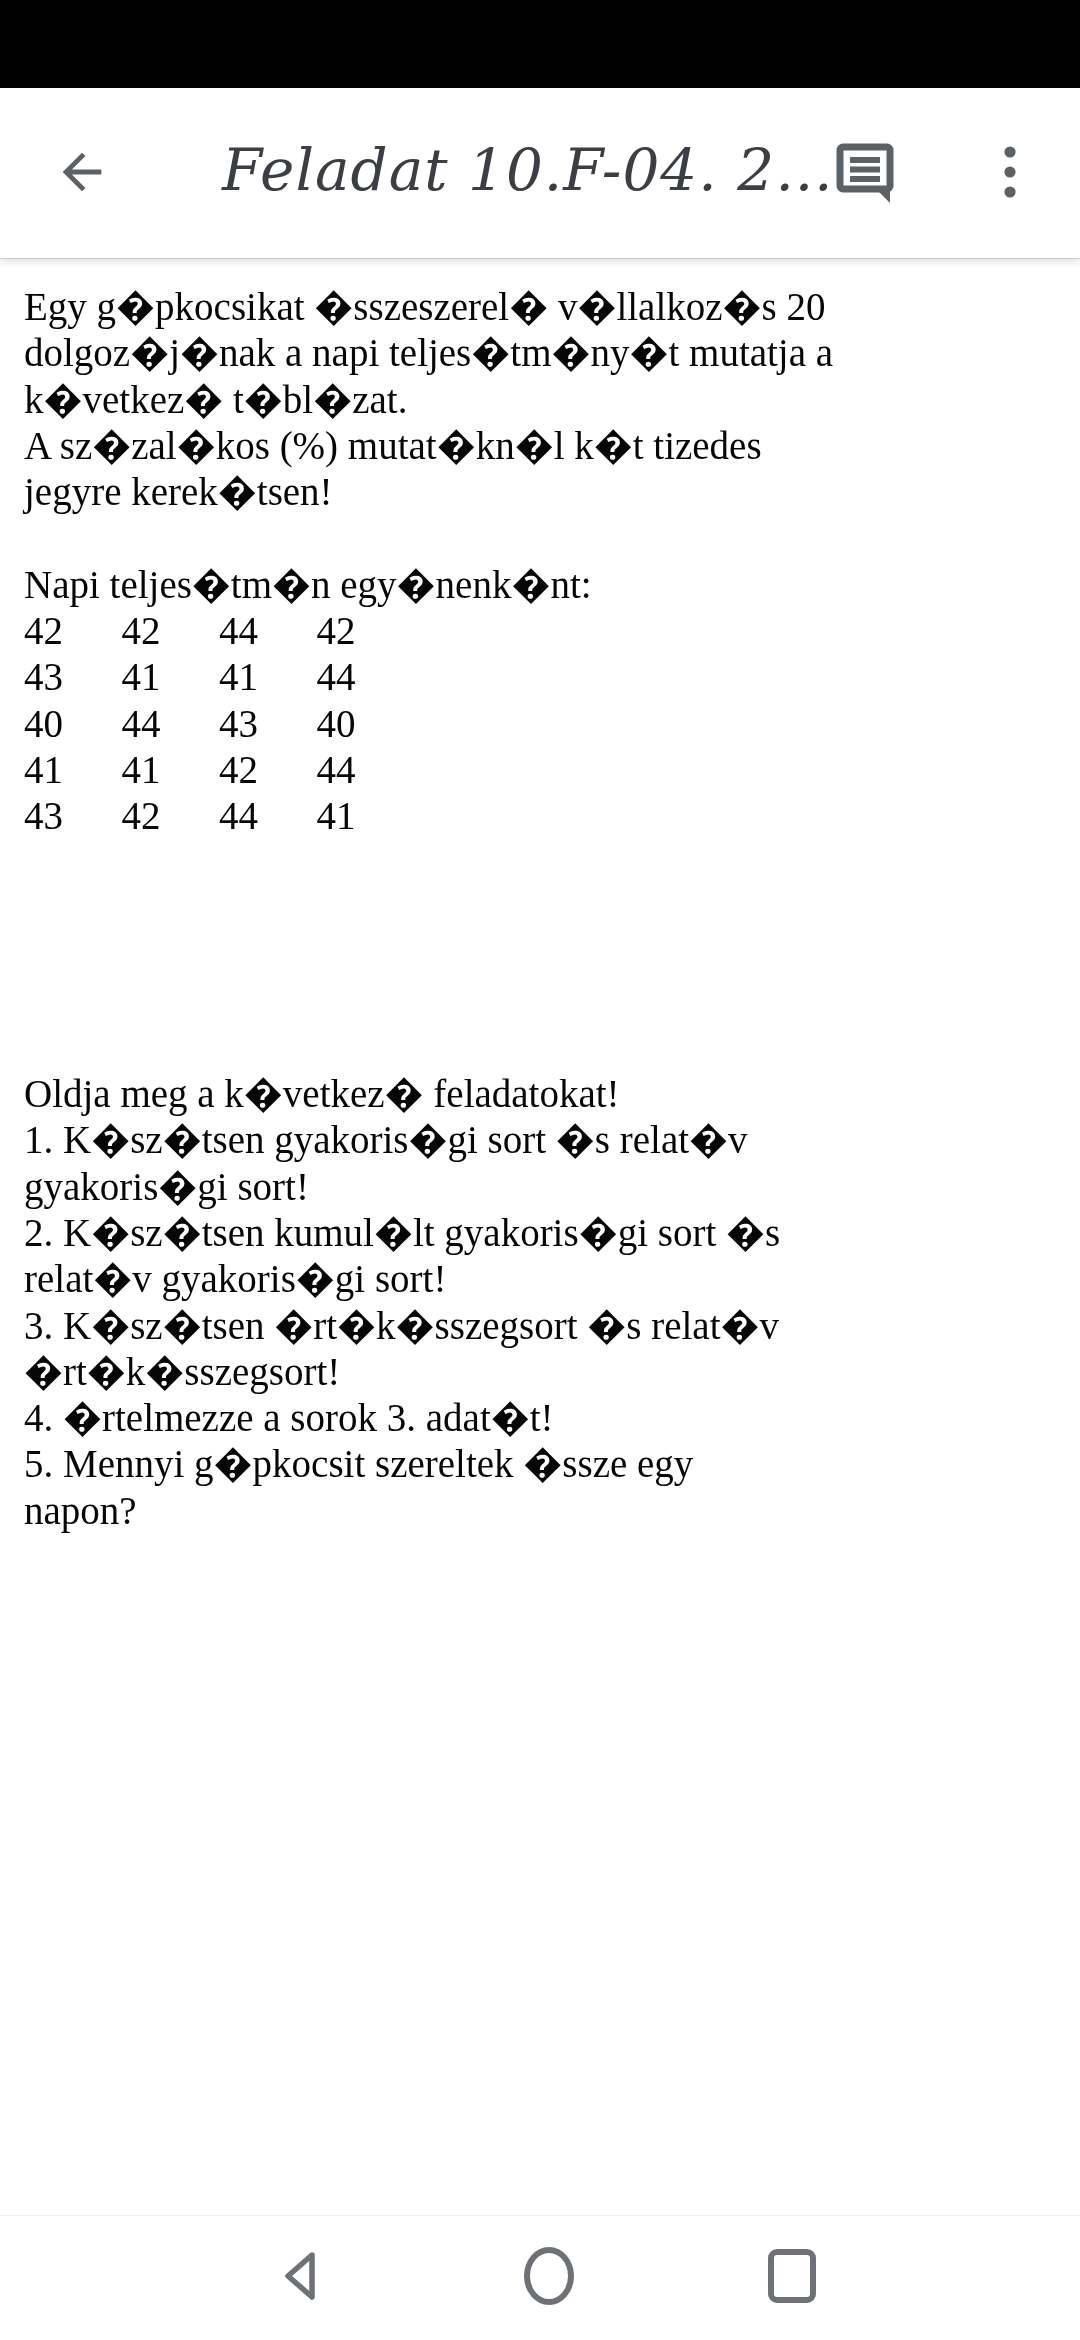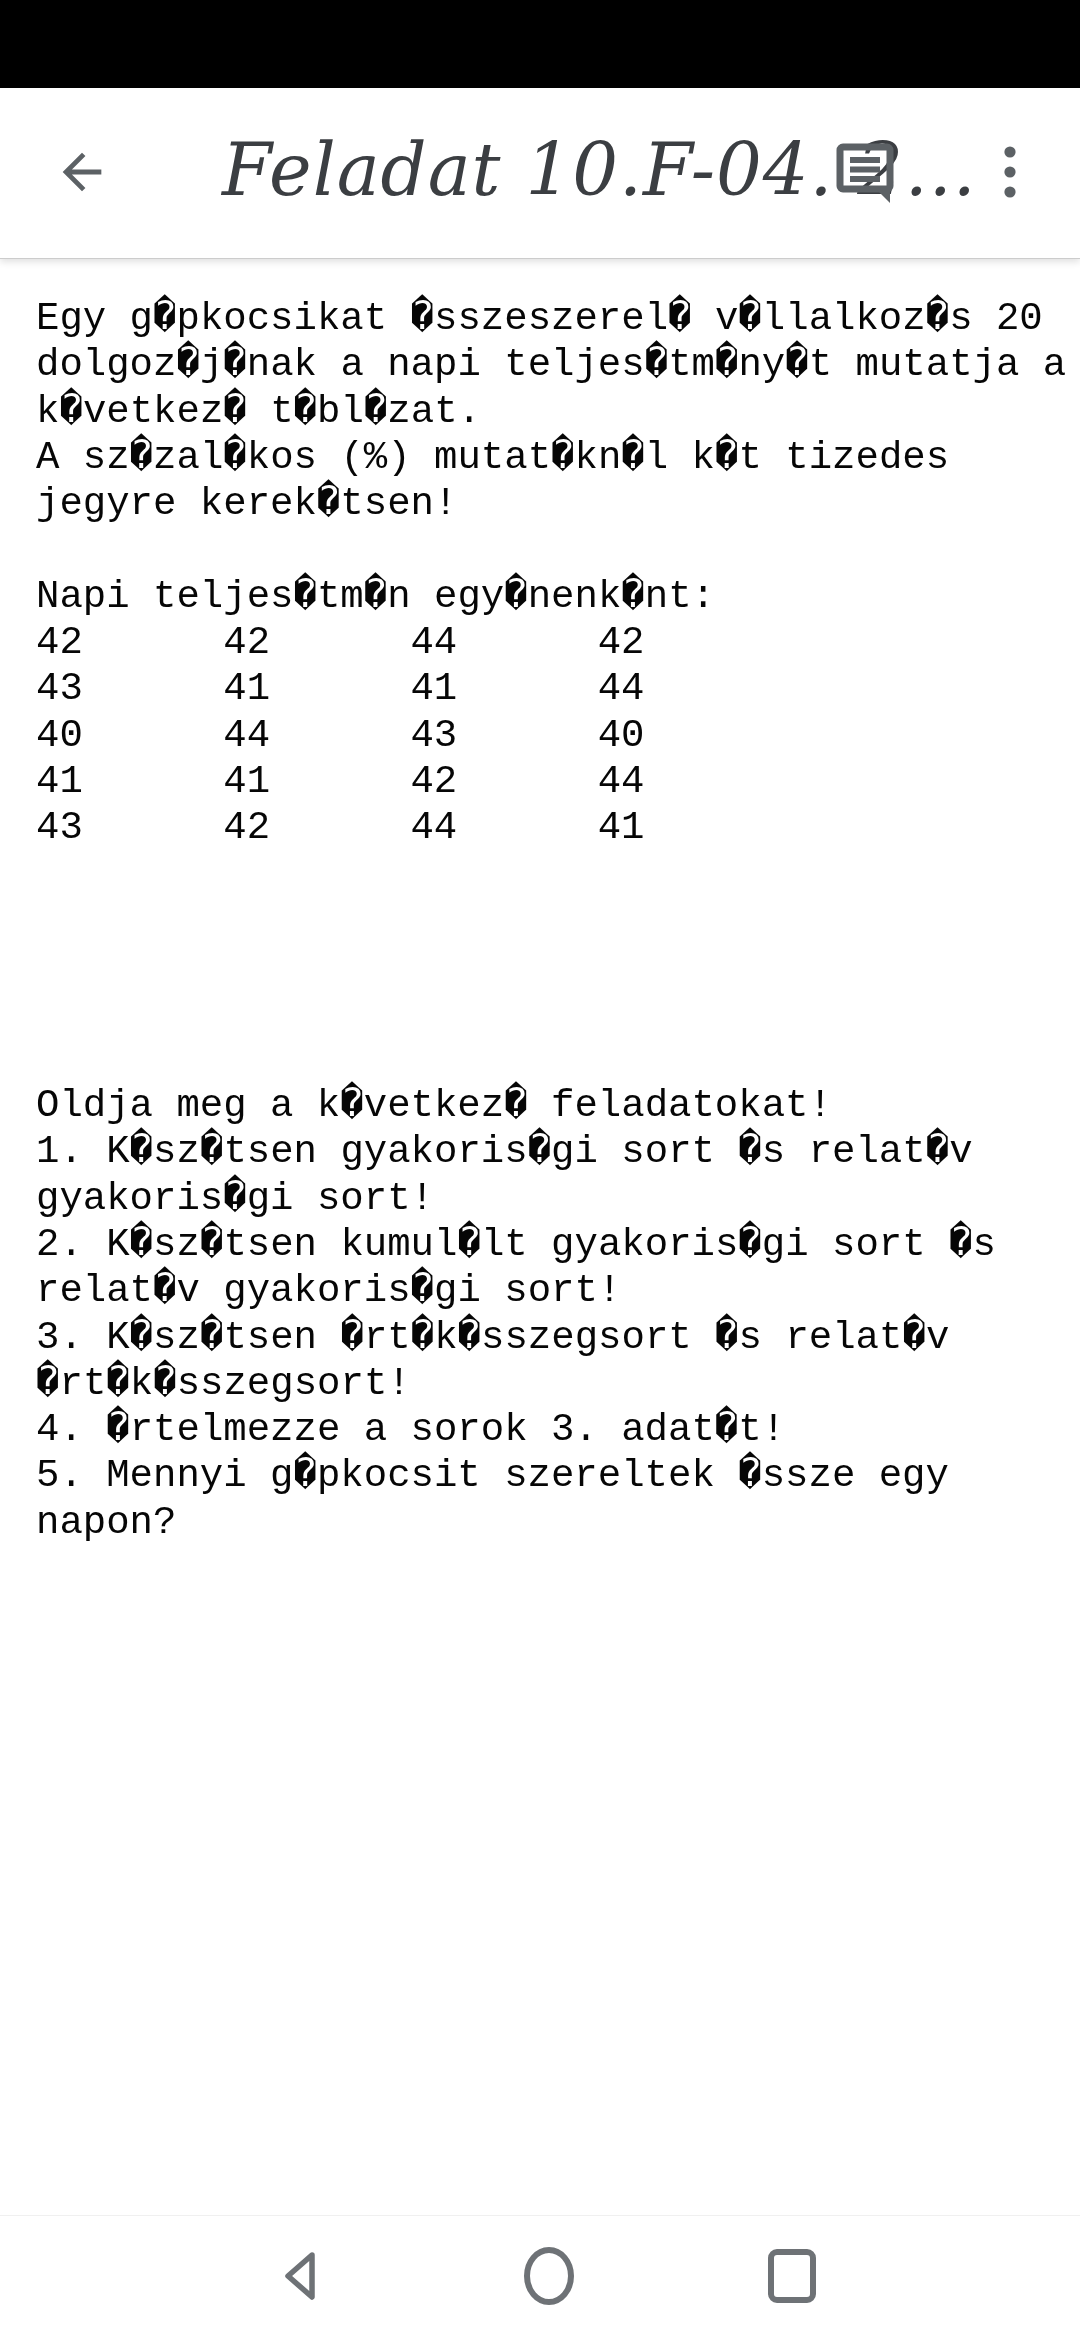--- a/index.html
+++ b/index.html
@@ -17,29 +17,29 @@
   .icon-btn{
     position:absolute;border:none;background:transparent;padding:0;margin:0;cursor:pointer;
     display:flex;align-items:center;justify-content:center;
   }
   .back-btn{left:50px;top:53px;width:64px;height:64px;}
   .comment-btn{left:832px;top:53px;width:66px;height:64px;}
   .overflow-btn{left:984px;top:53px;width:52px;height:64px;}
   .app-title{
     position:absolute;left:222px;top:50%;transform:translateY(-54%);margin:0;
     font-family:"DejaVu Serif",serif;font-style:italic;font-weight:normal;
-    font-size:72px;letter-spacing:1px;color:#3b3e42;white-space:nowrap;
+    font-size:58px;letter-spacing:1px;color:#3b3e42;white-space:nowrap;
   }
   
   .content{
     position:absolute;top:258px;left:0;width:1080px;height:1958px;background:#ffffff;overflow:hidden;
   }
   .doc-text{
-    margin:12px;padding:26px 10px 0 24px;
-    font-family:Liberation Mono, monospace;
+    margin:0;padding:26px 10px 0 24px;
+    font-family:Liberation Serif, serif;
     font-size:39px;line-height:46.3px;color:#060606;white-space:pre;
   }
   
   .nav-bar{position:absolute;bottom:0;left:0;width:1080px;height:124px;background:#ffffff;}
   .nav-divider{position:absolute;top:-1px;left:0;width:1080px;height:1px;background:#f0f0f0;}
   .nav-btn{position:absolute;top:25px;width:72px;height:72px;}
   .nav-back{left:267px;}
   .nav-home{left:513px;}
   .nav-recents{left:756px;}
 </style>

